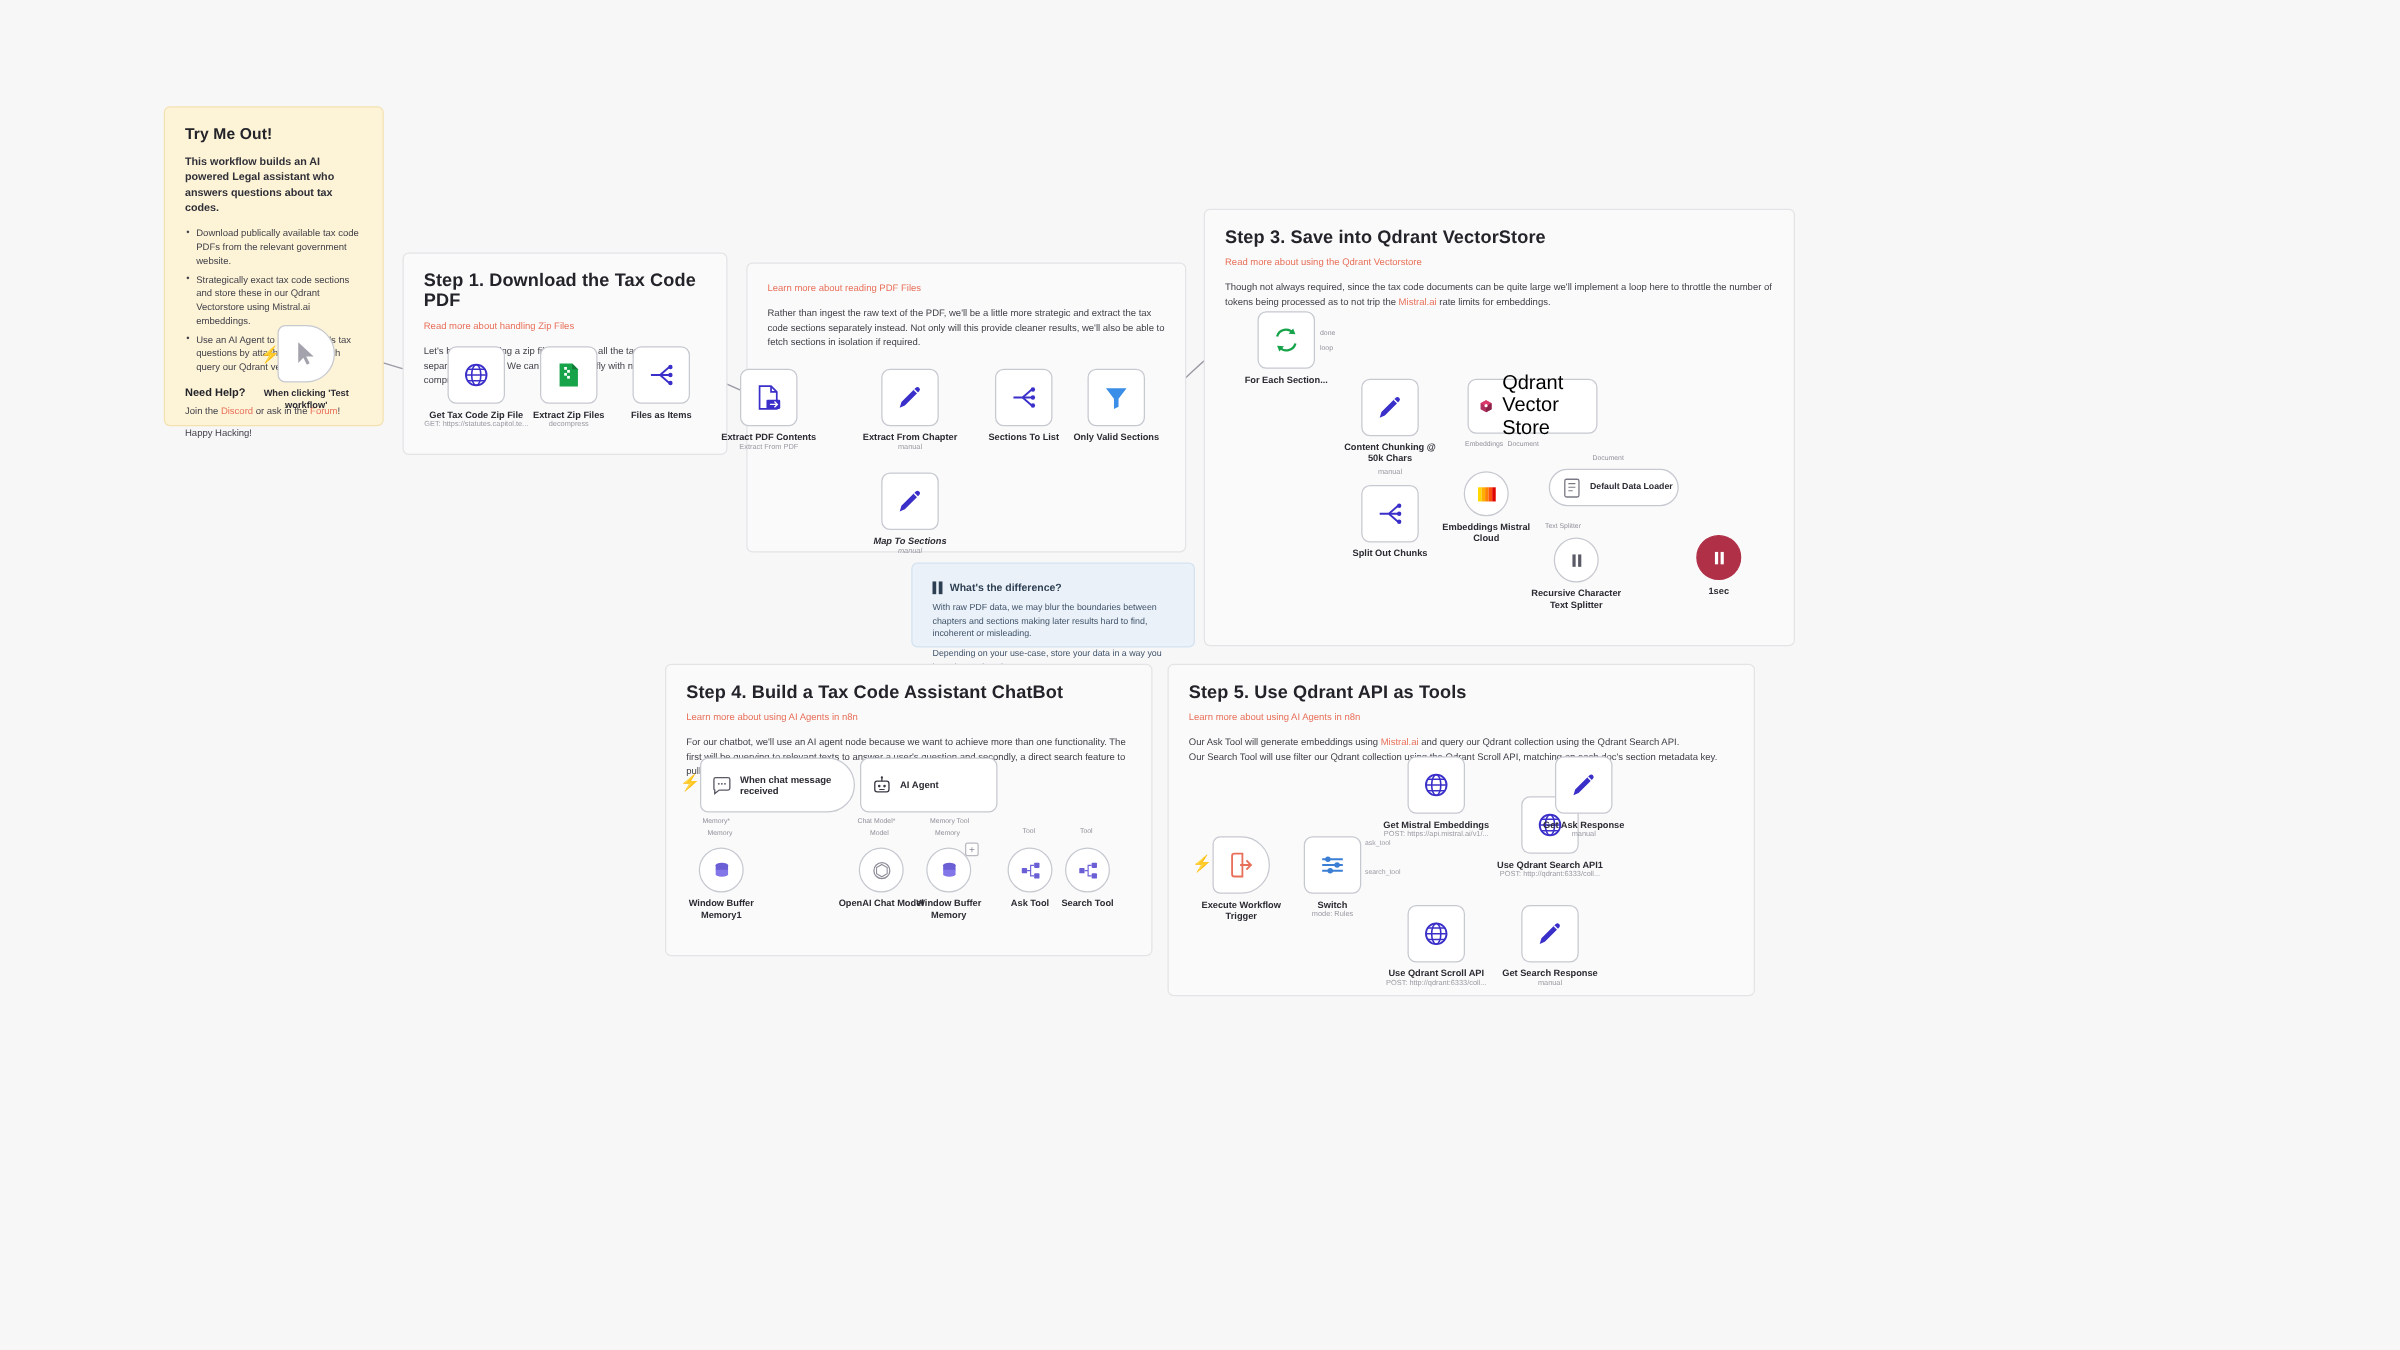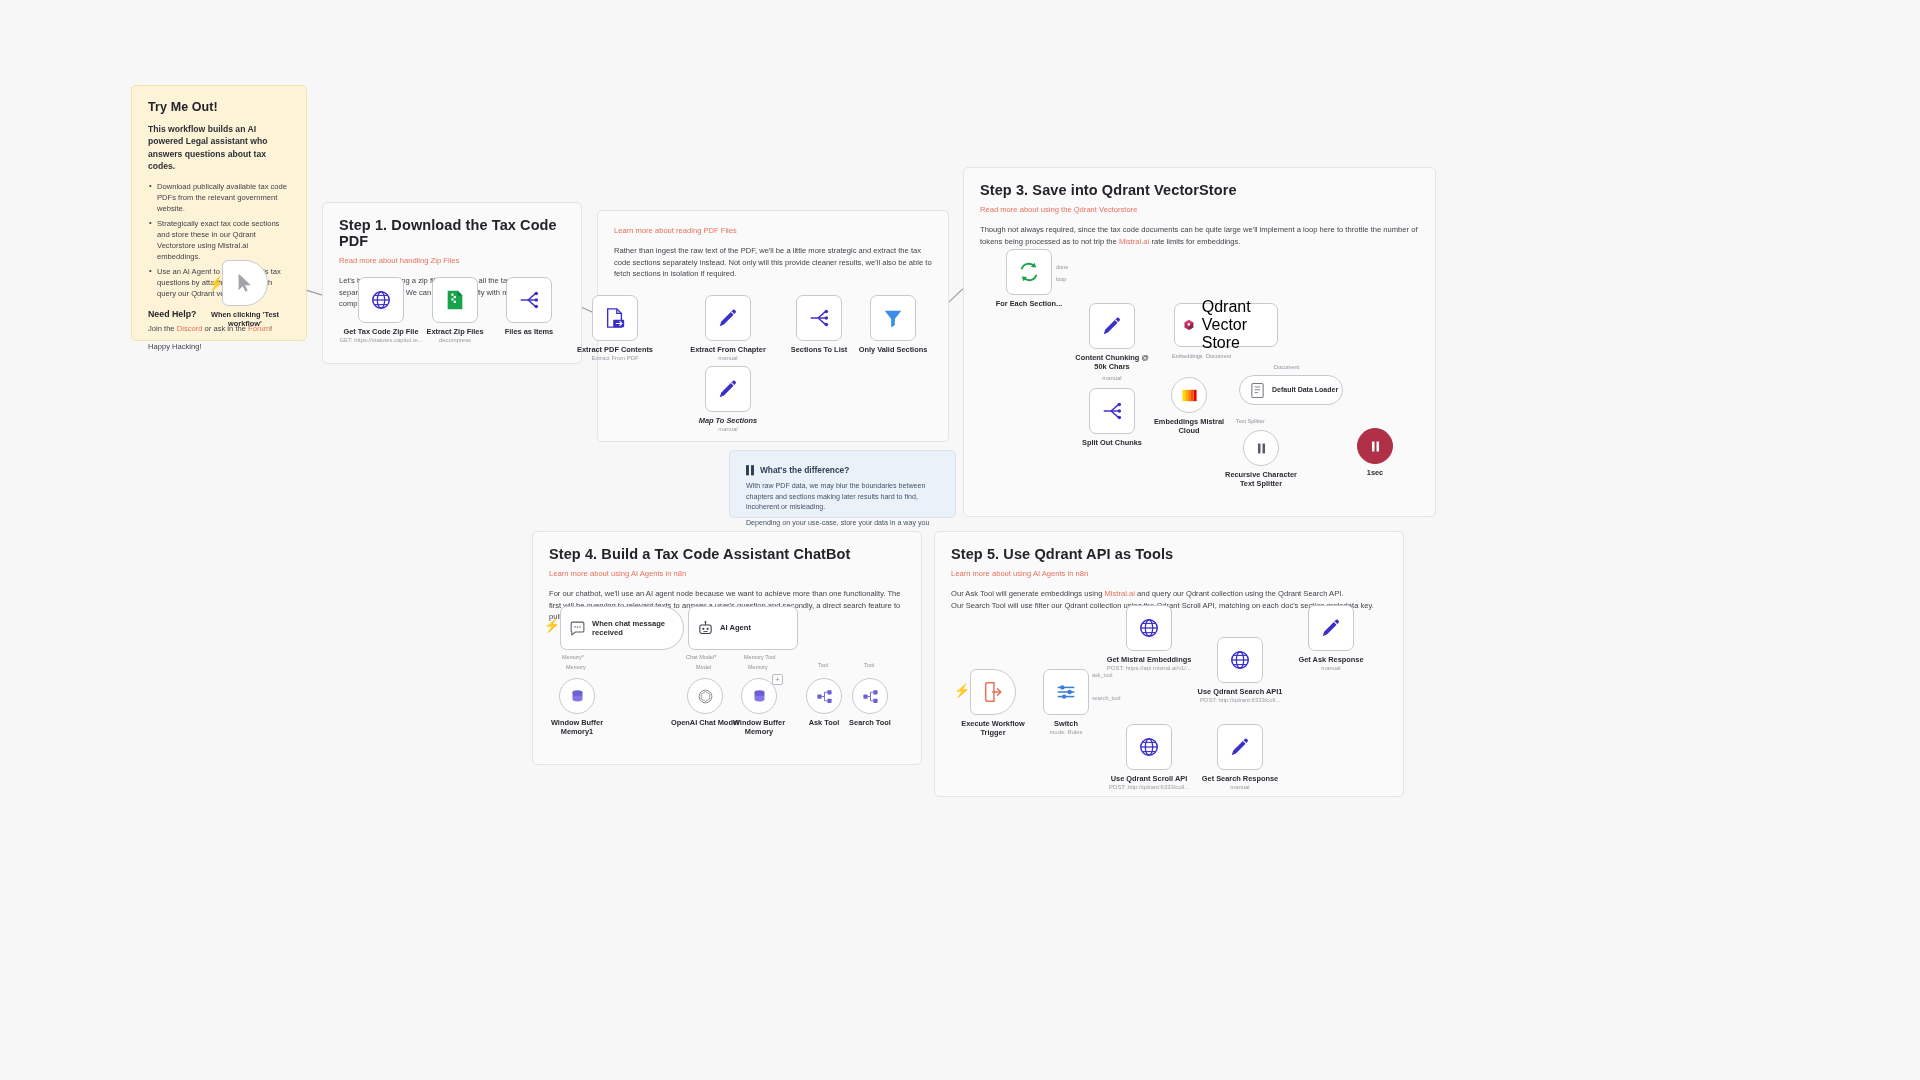--- a/index.html
+++ b/index.html
@@ -323,21 +323,21 @@
     <div class="nbox">
       <svg class="ico" viewBox="0 0 24 24">
         <path d="M3 21 L4.5 16 L17 3.5 a2.1 2.1 0 0 1 3 3 L7.5 19 Z" fill="#3b2fc9"></path>
         <path d="M15.5 5 L19 8.5" stroke="#fff" stroke-width="1.2"></path>
       </svg>
     </div>
     <div class="nlabel">Extract From Chapter</div>
     <div class="nsub">manual</div>
   </div>
 
-  <div class="node" style="left:705px; top:366px;font-style:italic;">
+  <div class="node" style="left:705px; top:378px;font-style:italic;">
     <div class="nbox">
       <svg class="ico" viewBox="0 0 24 24">
         <path d="M3 21 L4.5 16 L17 3.5 a2.1 2.1 0 0 1 3 3 L7.5 19 Z" fill="#3b2fc9"></path>
         <path d="M15.5 5 L19 8.5" stroke="#fff" stroke-width="1.2"></path>
       </svg>
     </div>
     <div class="nlabel">Map To Sections</div>
     <div class="nsub">manual</div>
   </div>
 
@@ -608,21 +608,21 @@
         <ellipse cx="12" cy="12" rx="4" ry="9" fill="none" stroke="#3b2fc9" stroke-width="1.4"></ellipse>
         <line x1="3" y1="12" x2="21" y2="12" stroke="#3b2fc9" stroke-width="1.4"></line>
         <line x1="4.5" y1="7" x2="19.5" y2="7" stroke="#3b2fc9" stroke-width="1.2"></line>
         <line x1="4.5" y1="17" x2="19.5" y2="17" stroke="#3b2fc9" stroke-width="1.2"></line>
       </svg>
     </div>
     <div class="nlabel">Use Qdrant Search API1</div>
     <div class="nsub">POST: http://qdrant:6333/coll...</div>
   </div>
 
-  <div class="node" style="left:1308px; top:605px;">
+  <div class="node" style="left:1244px; top:605px;">
     <div class="nbox">
       <svg class="ico" viewBox="0 0 24 24">
         <path d="M3 21 L4.5 16 L17 3.5 a2.1 2.1 0 0 1 3 3 L7.5 19 Z" fill="#3b2fc9"></path>
         <path d="M15.5 5 L19 8.5" stroke="#fff" stroke-width="1.2"></path>
       </svg>
     </div>
     <div class="nlabel">Get Ask Response</div>
     <div class="nsub">manual</div>
   </div>
 

